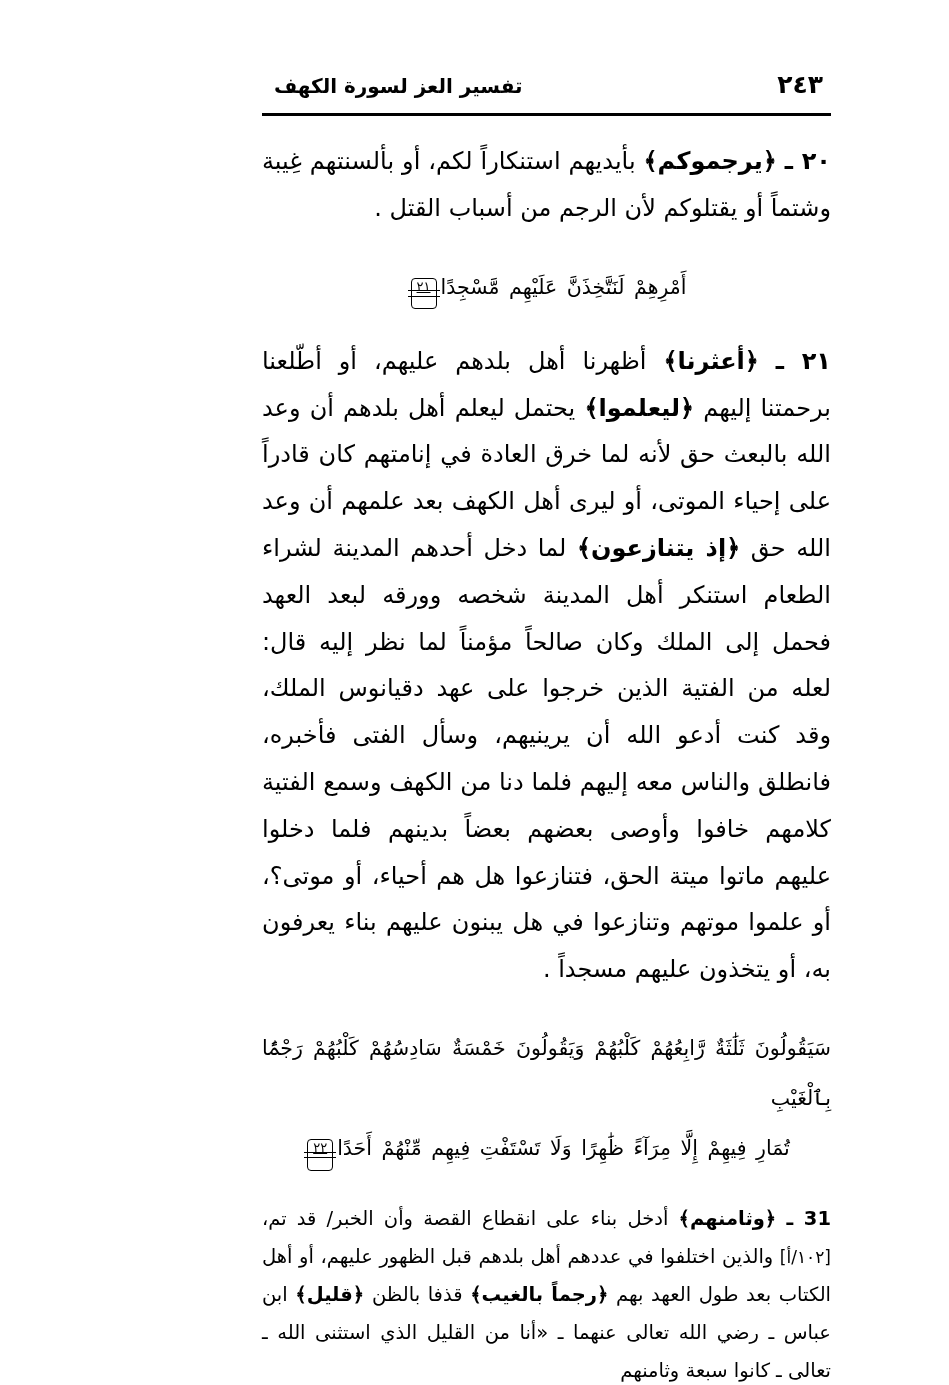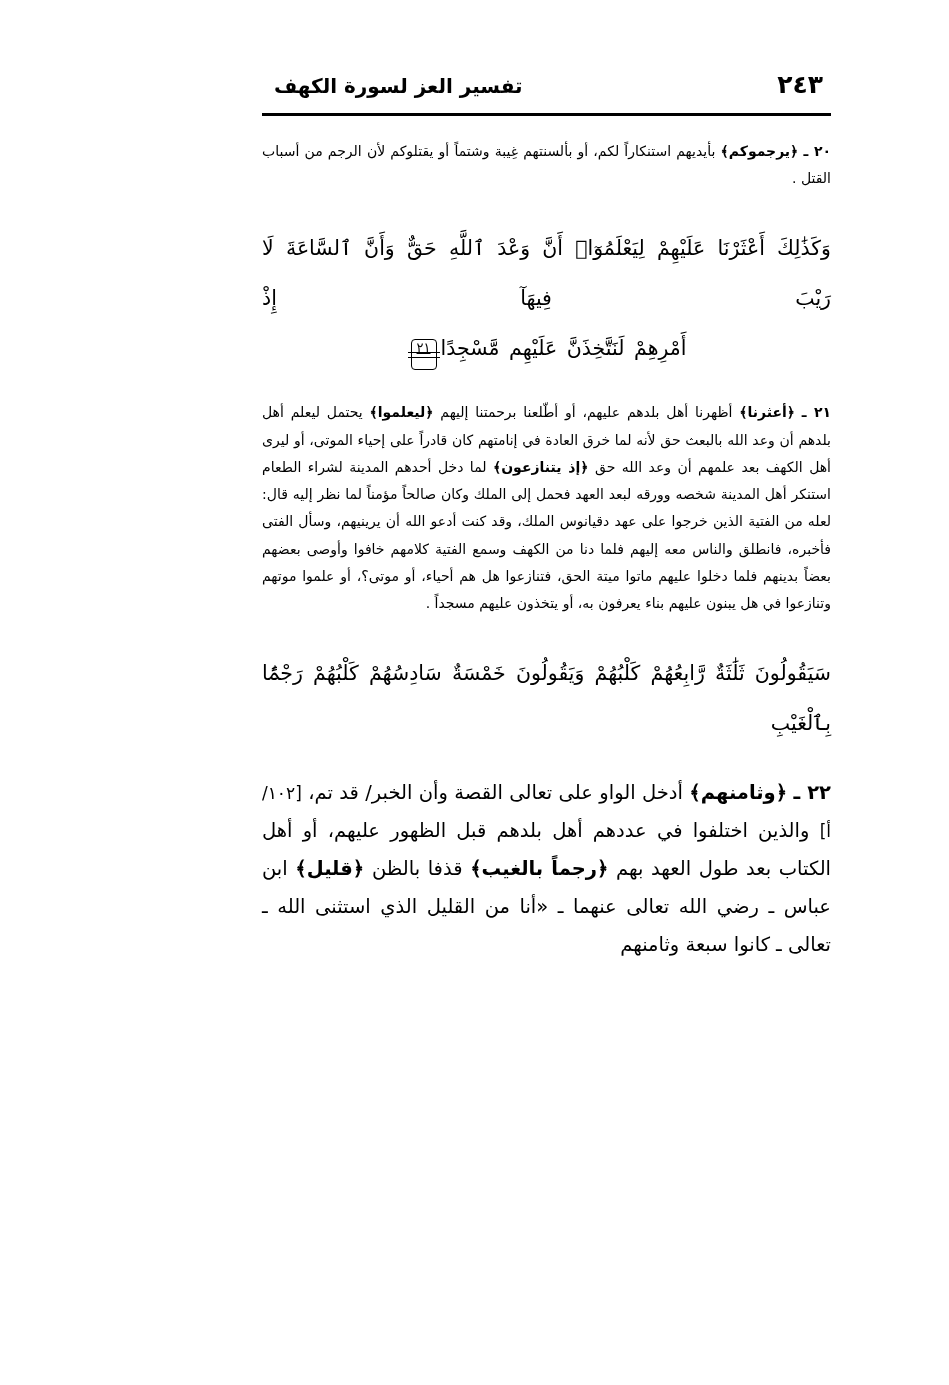--- a/index.html
+++ b/index.html
@@ -46,21 +46,21 @@
     border: none;
     border-top: 3px solid #000;
     margin: 14px 0 0 0;
     width: 100%;
   }
   
   .block {
     direction: rtl;
     text-align: justify;
     text-align-last: right;
-    font-size: 14px;
+    font-size: 24px;
     line-height: 1.95;
     margin-top: 22px;
   }
   .para-num {
     font-weight: bold;
   }
   .bold {
     font-weight: bold;
   }
   .quran {
@@ -130,44 +130,46 @@
   </div>
   <hr class="header-rule">
 
   <div class="block">
     <span class="para-num">٢٠ ـ</span>
     <span class="bold">﴿يرجموكم﴾</span>
     <span>بأيديهم استنكاراً لكم، أو بألسنتهم غِيبة وشتماً أو يقتلوكم لأن الرجم من أسباب القتل .</span>
   </div>
 
   <div class="quran">
-    <span class="line">وَكَذَٰلِكَ أَعْثَرْنَا عَلَيْهِمْ لِيَعْلَمُوٓا۟ أَنَّ وَعْدَ ٱللَّهِ حَقٌّ وَأَنَّ ٱلسَّاعَةَ لَا رَيْبَ فِيهَآ إِذْ</span>
     <span class="line last">
       <span>أَمْرِهِمْ لَنَتَّخِذَنَّ عَلَيْهِم مَّسْجِدًا</span><span class="ayah-mark">٢١</span>
     </span>
   </div>
 
   <div class="block">
     <span class="para-num">٢١ ـ</span>
     <span class="bold">﴿أعثرنا﴾</span>
     <span>أظهرنا أهل بلدهم عليهم، أو أطّلعنا برحمتنا إليهم</span>
     <span class="bold">﴿ليعلموا﴾</span>
     <span>يحتمل ليعلم أهل بلدهم أن وعد الله بالبعث حق لأنه لما خرق العادة في إنامتهم كان قادراً على إحياء الموتى، أو ليرى أهل الكهف بعد علمهم أن وعد الله حق</span>
     <span class="bold">﴿إذ يتنازعون﴾</span>
     <span>لما دخل أحدهم المدينة لشراء الطعام استنكر أهل المدينة شخصه وورقه لبعد العهد فحمل إلى الملك وكان صالحاً مؤمناً لما نظر إليه قال: لعله من الفتية الذين خرجوا على عهد دقيانوس الملك، وقد كنت أدعو الله أن يرينيهم، وسأل الفتى فأخبره، فانطلق والناس معه إليهم فلما دنا من الكهف وسمع الفتية كلامهم خافوا وأوصى بعضهم بعضاً بدينهم فلما دخلوا عليهم ماتوا ميتة الحق، فتنازعوا هل هم أحياء، أو موتى؟، أو علموا موتهم وتنازعوا في هل يبنون عليهم بناء يعرفون به، أو يتخذون عليهم مسجداً .</span>
   </div>
 
   <div class="quran">
     <span class="line">سَيَقُولُونَ ثَلَٰثَةٌ رَّابِعُهُمْ كَلْبُهُمْ وَيَقُولُونَ خَمْسَةٌ سَادِسُهُمْ كَلْبُهُمْ رَجْمًۢا بِٱلْغَيْبِ</span>
+    <span class="line last">
+      <span>تُمَارِ فِيهِمْ إِلَّا مِرَآءً ظَٰهِرًا وَلَا تَسْتَفْتِ فِيهِم مِّنْهُمْ أَحَدًا</span><span class="ayah-mark">٢٢</span>
+    </span>
   </div>
 
   <div class="tail">
-    <span class="para-num">٢٢ ـ</span>
+    <span class="para-num">31 ـ</span>
     <span class="bold">﴿وثامنهم﴾</span>
-    <span>أدخل الواو على تعالى القصة وأن الخبر/ قد تم،</span>
+    <span>أدخل بناء على انقطاع القصة وأن الخبر/ قد تم،</span>
     <span class="ref">[١٠٢/أ]</span>
     <span>والذين اختلفوا في عددهم أهل بلدهم قبل الظهور عليهم، أو أهل الكتاب بعد طول العهد بهم</span>
     <span class="bold">﴿رجماً بالغيب﴾</span>
     <span>قذفا بالظن</span>
     <span class="bold">﴿قليل﴾</span>
     <span>ابن عباس ـ رضي الله تعالى عنهما ـ «أنا من القليل الذي استثنى الله ـ تعالى ـ كانوا سبعة وثامنهم</span>
   </div>
 
 </div>
 

